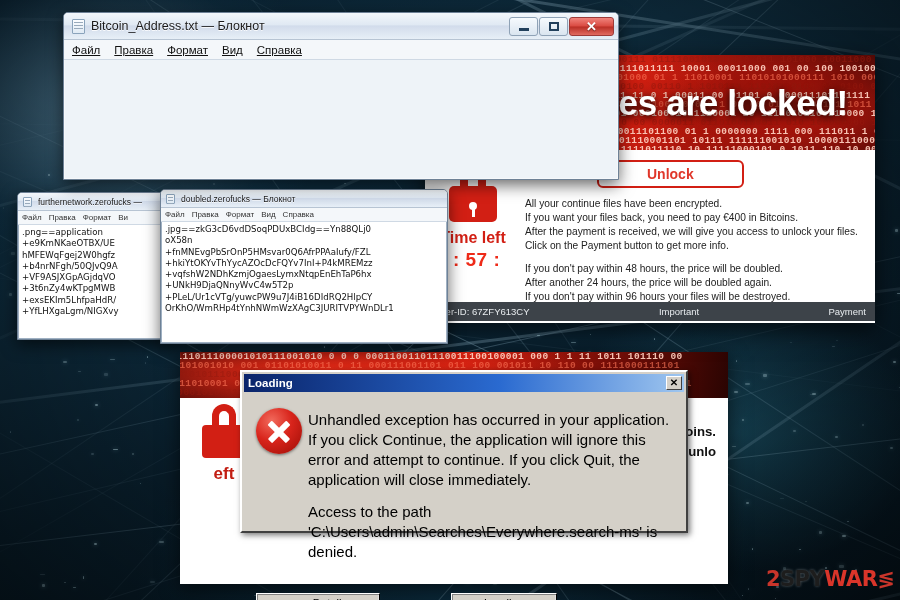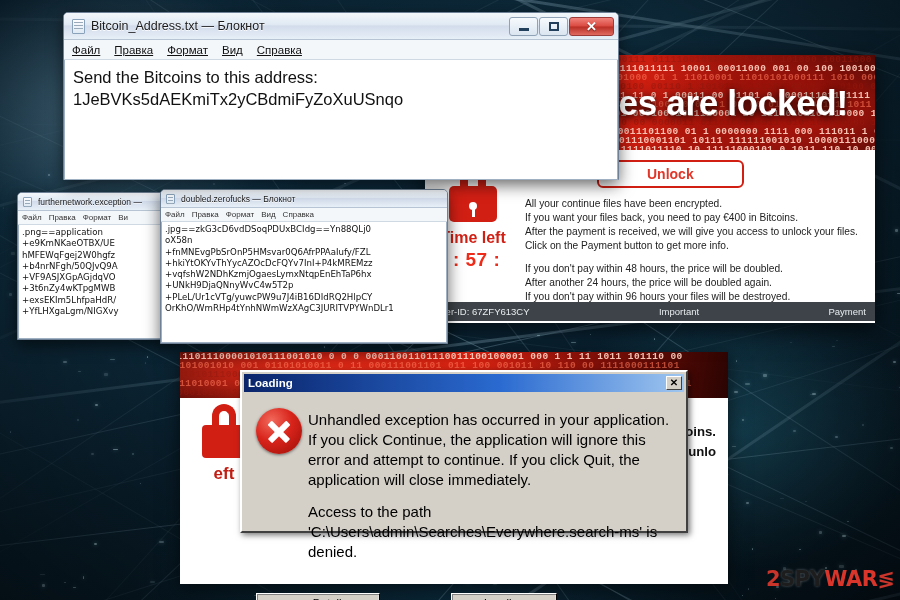--- a/index.html
+++ b/index.html
@@ -622,21 +622,21 @@
   <div class="ransom-status">
     <span>User-ID: 67ZFY613CY</span>
     <span class="mid">Important</span>
     <span>Payment</span>
   </div>
 </div>
 
 <div class="win np" style="left:17px; top:192px; width:152px; height:148px; z-index:25;">
   <div class="np-title sm">
     <span class="np-icon sm"></span>
-    <span class="np-caption sm">furthernetwork.exception — </span>
+    <span class="np-caption sm">furthernetwork.zerofucks — </span>
   </div>
   <div class="np-menu sm">
     <span>Файл</span>
     <span>Правка</span>
     <span>Формат</span>
     <span>Ви</span>
   </div>
   <div class="np-body code" style="height:114px;">.png==application
 +e9KmNKaeOTBX/UE
 hMFEWqFgej2W0hgfz
@@ -683,24 +683,20 @@
       <span class="np-btn close">✕</span>
     </span>
   </div>
   <div class="np-menu">
     <span><u>Файл</u></span>
     <span><u>Правка</u></span>
     <span><u>Формат</u></span>
     <span><u>Вид</u></span>
     <span><u>Справка</u></span>
   </div>
-  <div class="np-body big" style="height:120px;">
-    <div>Send the Bitcoins to this address:</div>
-    <div>1JeBVKs5dAEKmiTx2yCBdmiFyZoXuUSnqo</div>
-  </div>
 </div>
 
 <div class="win dlg" style="left:240px; top:370px; width:448px; height:163px; z-index:40;">
   <div class="dlg-title">
     <span>Loading</span>
     <span class="dlg-x">✕</span>
   </div>
   <div class="dlg-body">
     <div class="err-icon">
       <div class="err-circle"></div>

